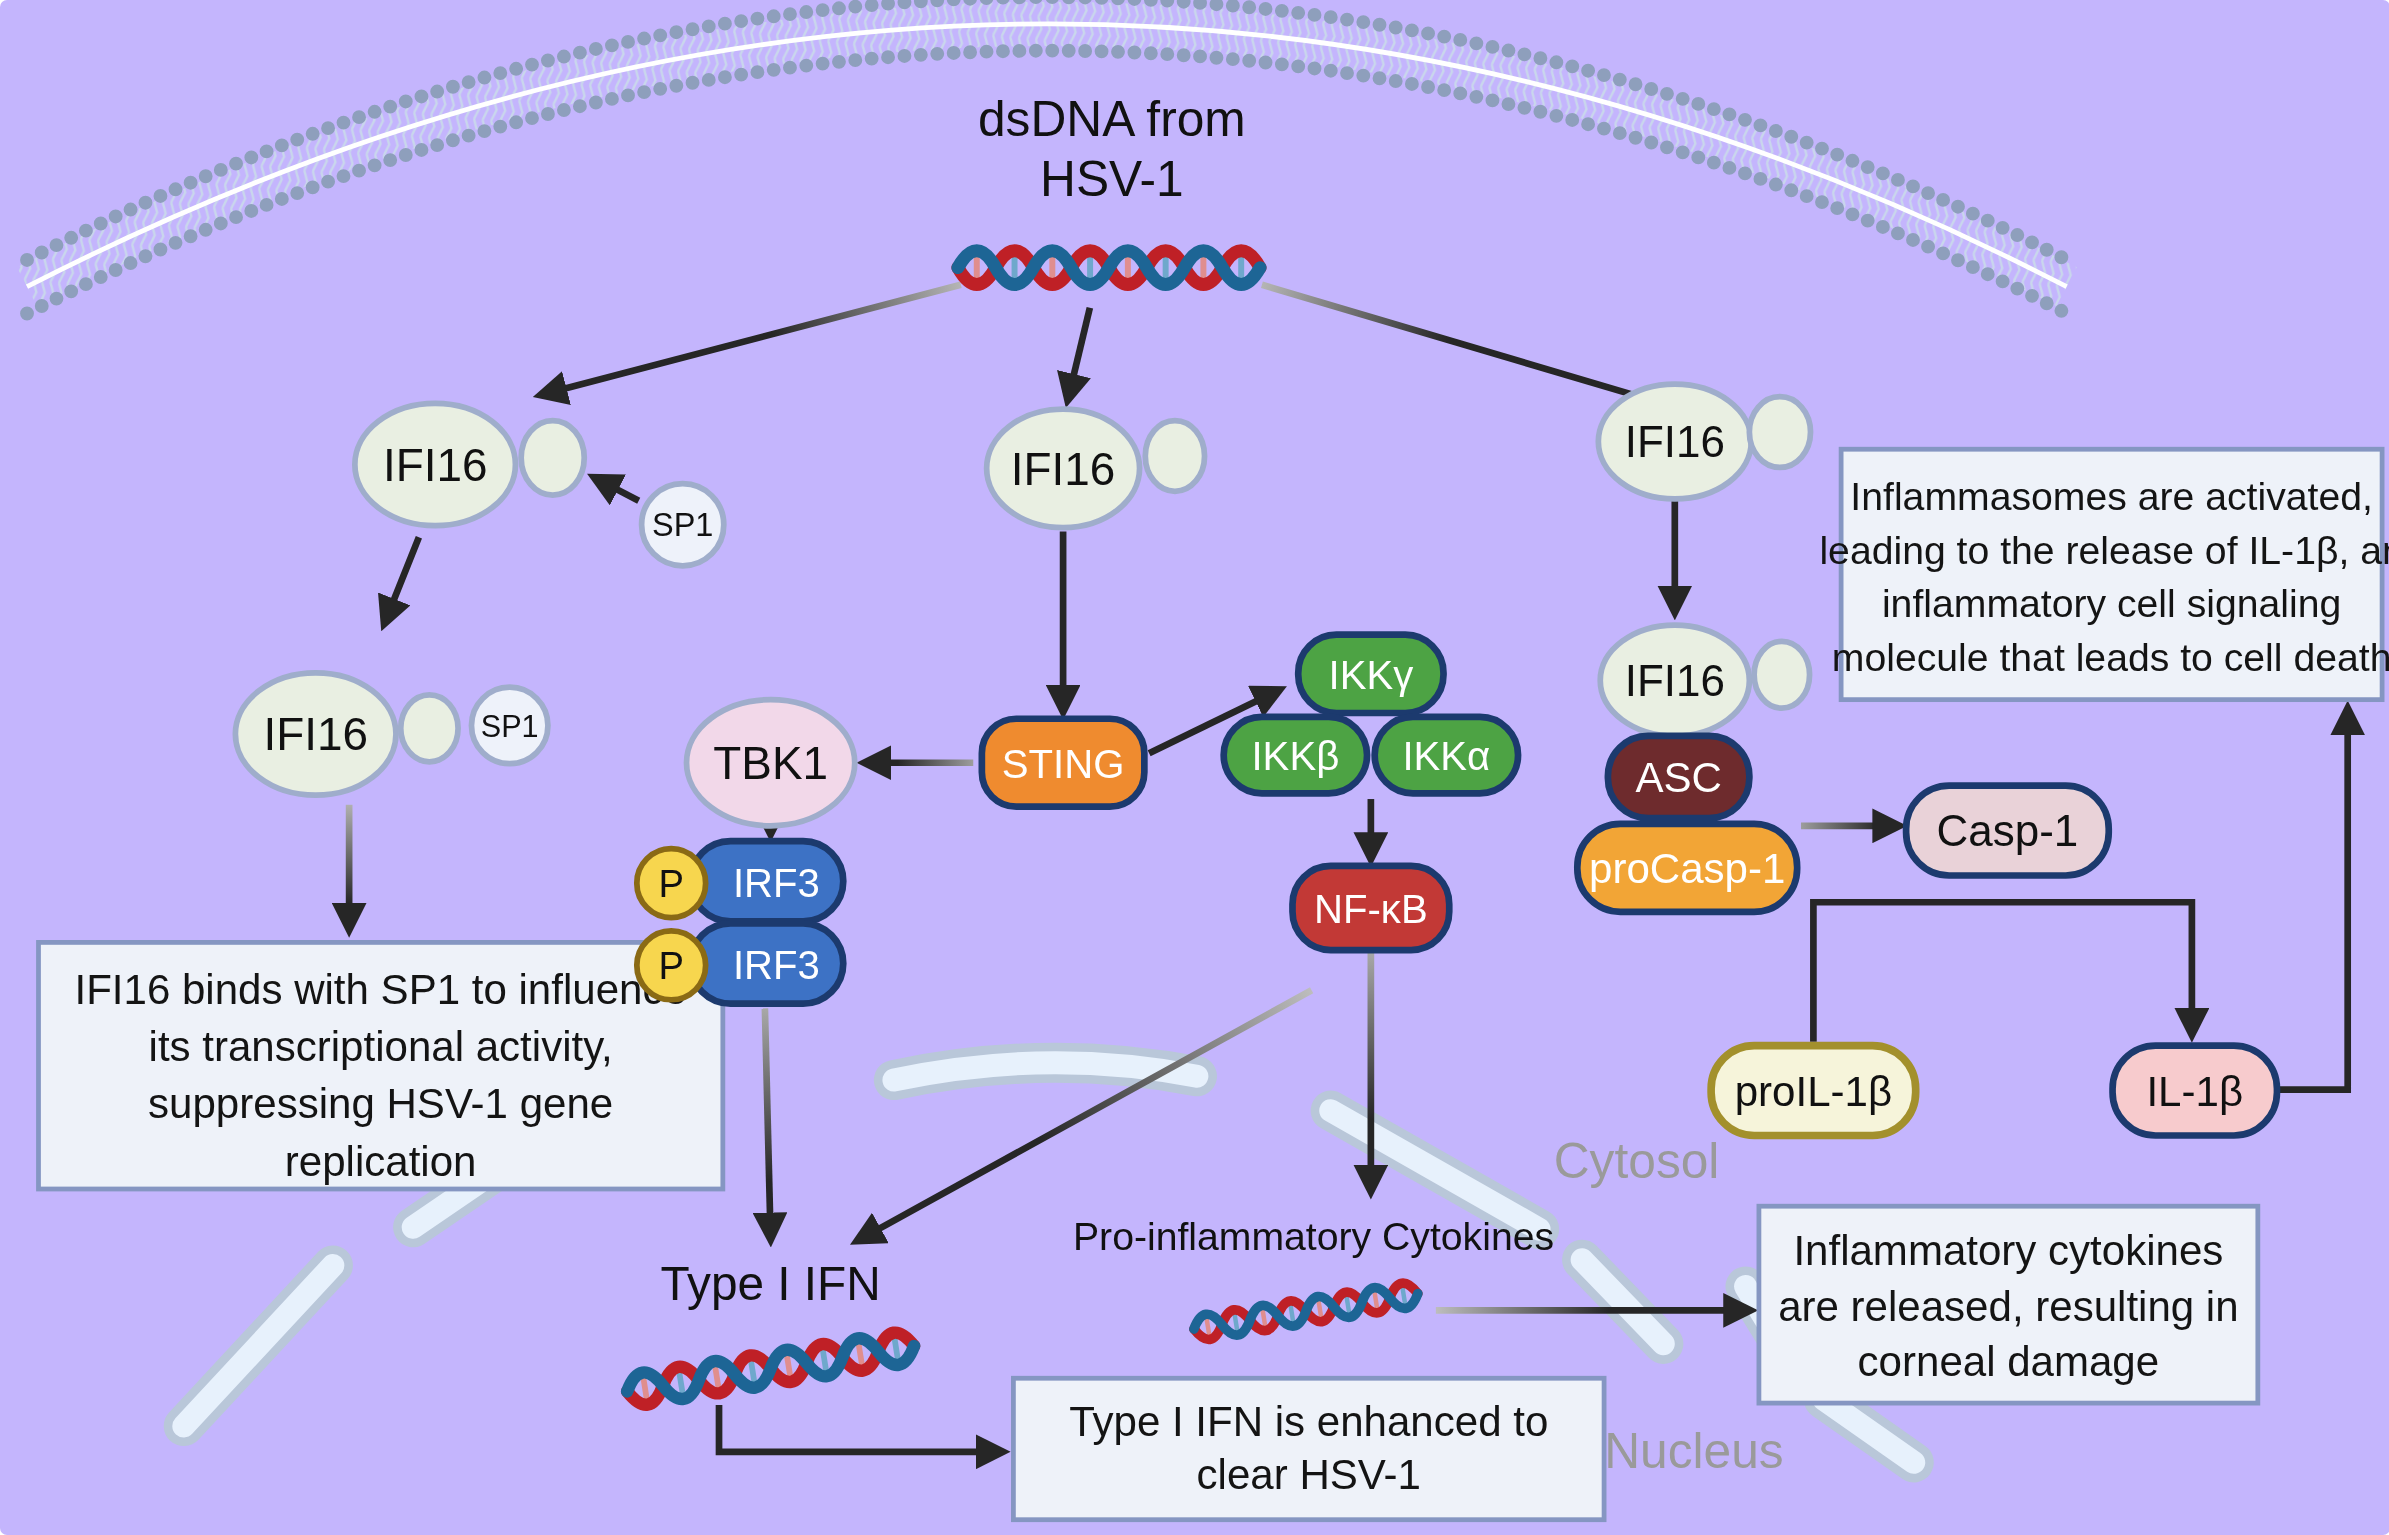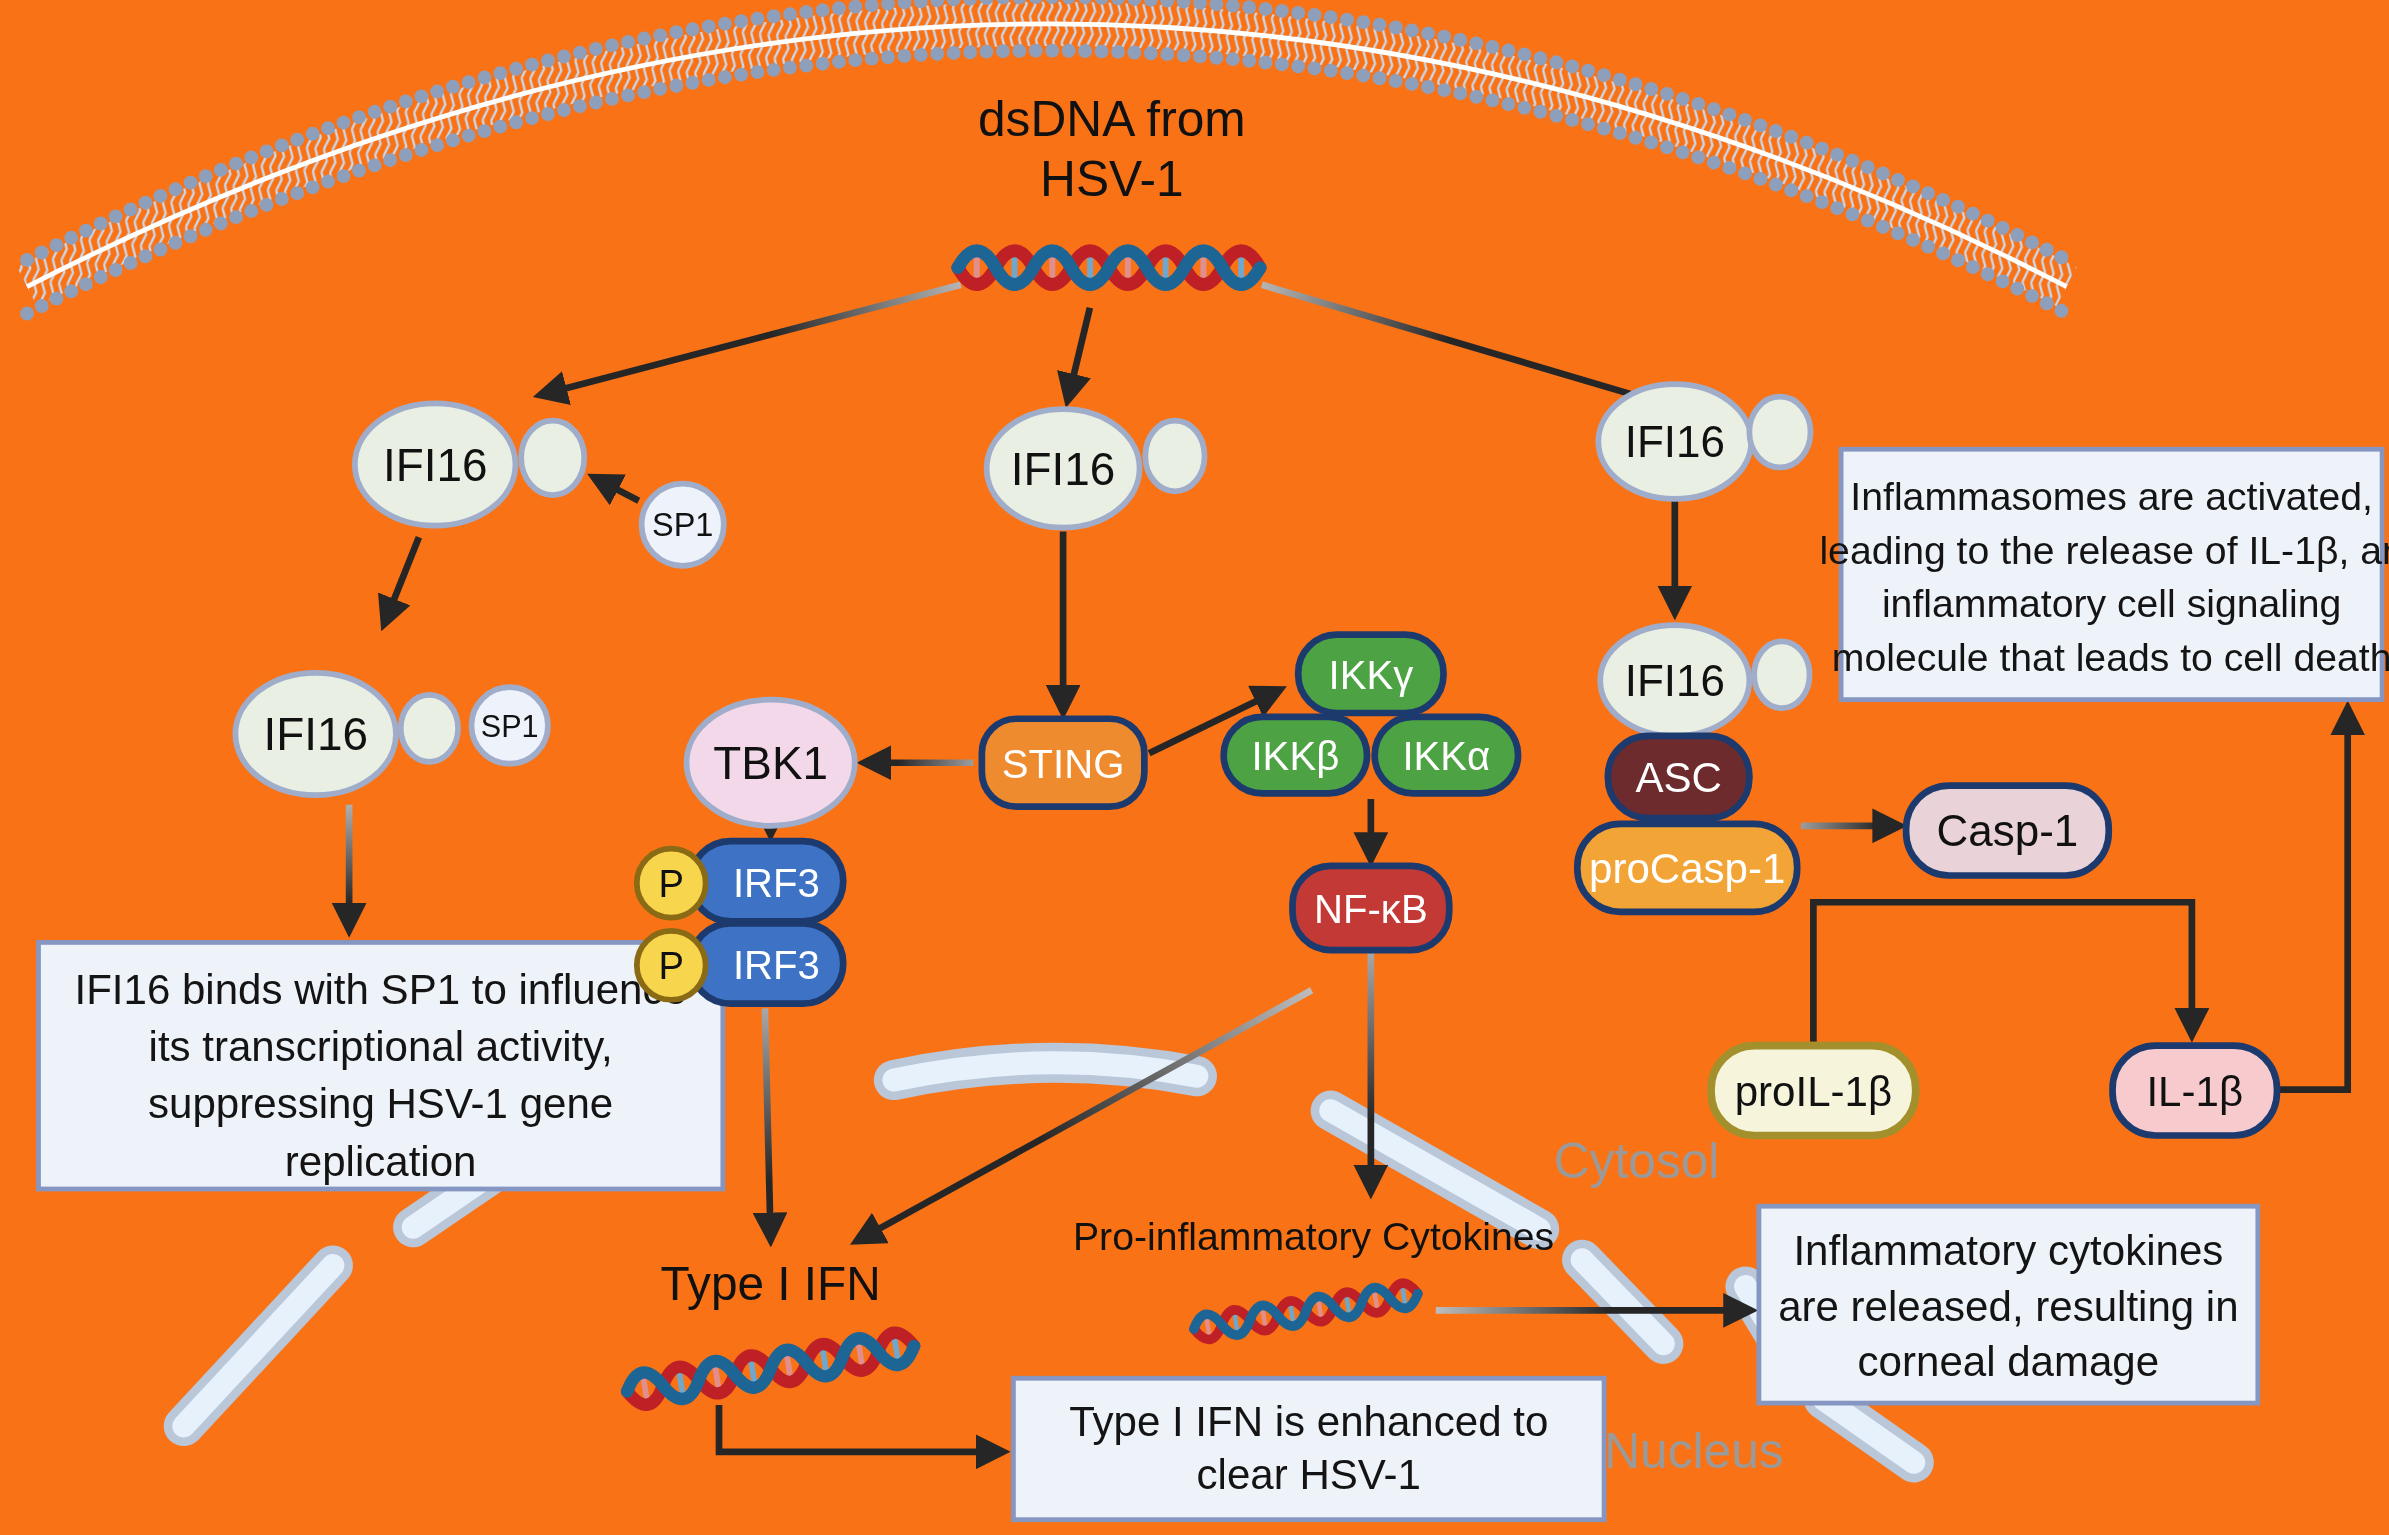--- a/index.html
+++ b/index.html
@@ -1,16 +1,16 @@
 <!DOCTYPE html>
 <html><head>
 <meta charset="utf-8">
 <style>
   html,body{margin:0;padding:0;background:#ffffff;}
-  .stage{position:relative;width:2390px;height:1535px;background:#f97316;overflow:hidden;}
+  .stage{position:relative;width:2390px;height:1535px;background:#c4b5fd;overflow:hidden;border-radius:7px;}
   svg{position:absolute;left:0;top:0;}
   text{font-family:"Liberation Sans",sans-serif;}
   .node-label-dark{fill:#111111;}
   .node-label-light{fill:#ffffff;}
   .note-text{fill:#141414;font-size:44px;}
   .compartment-label{fill:#9a9a9a;font-size:52px;}
 </style>
 </head>
 <body>
 

